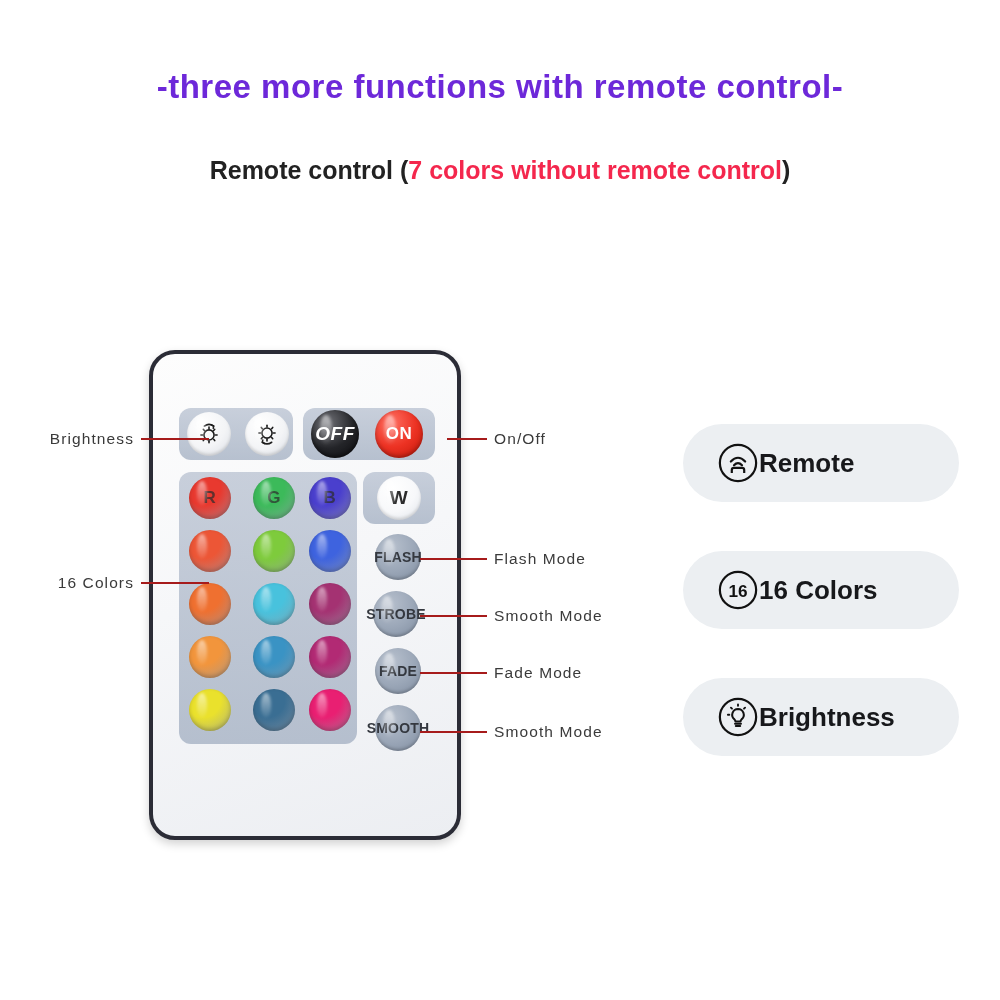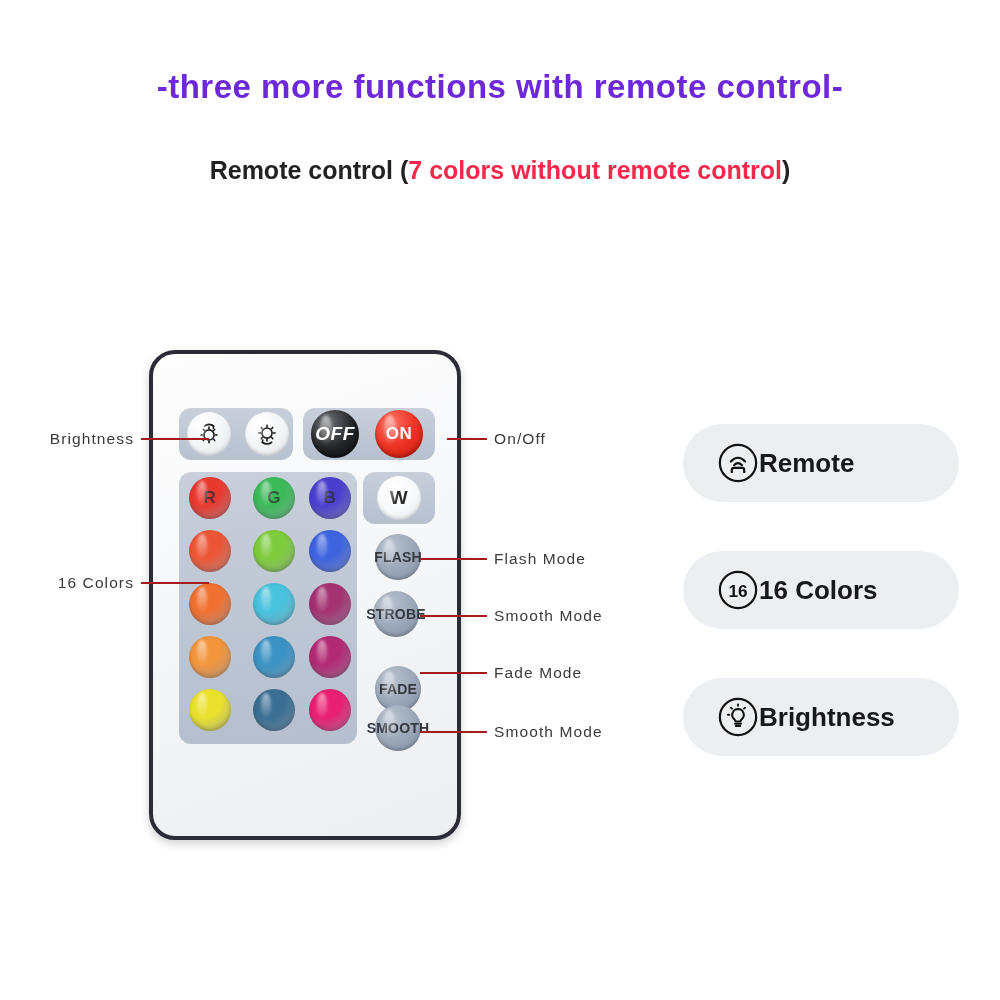--- a/index.html
+++ b/index.html
@@ -260,21 +260,21 @@
     <div class="pad pad-color" style="left: 156px; top: 282px; background: radial-gradient(circle at 34% 26%, rgb(178, 42, 116) 0%, rgb(178, 42, 116) 42%, rgba(0, 0, 0, 0.22) 130%);"></div>
 
     <div class="pad pad-color" style="left: 36px; top: 335px; background: radial-gradient(circle at 34% 26%, rgb(234, 225, 44) 0%, rgb(234, 225, 44) 42%, rgba(0, 0, 0, 0.22) 130%);"></div>
     <div class="pad pad-color" style="left: 100px; top: 335px; background: radial-gradient(circle at 34% 26%, rgb(58, 110, 147) 0%, rgb(58, 110, 147) 42%, rgba(0, 0, 0, 0.22) 130%);"></div>
     <div class="pad pad-color" style="left: 156px; top: 335px; background: radial-gradient(circle at 34% 26%, rgb(233, 31, 114) 0%, rgb(233, 31, 114) 42%, rgba(0, 0, 0, 0.22) 130%);"></div>
 
     <div class="pad pad-w" style="left:224px; top:122px;">W</div>
 
     <div class="pad pad-mode" style="left:222px; top:180px;">FLASH</div>
     <div class="pad pad-mode" style="left:220px; top:237px;">STROBE</div>
-    <div class="pad pad-mode" style="left:222px; top:312px;">FADE</div>
+    <div class="pad pad-mode" style="left:222px; top:294px;">FADE</div>
     <div class="pad pad-mode" style="left:222px; top:351px;">SMOOTH</div>
   </div>
 
   <div class="callout-label left" style="left:14px;  top:430px; width:120px;">Brightness</div>
   <div class="leader" style="left: 141px; top: 438px; width: 68px; background: rgb(166, 27, 27);"></div>
 
   <div class="callout-label left" style="left:14px;  top:574px; width:120px;">16 Colors</div>
   <div class="leader" style="left: 141px; top: 582px; width: 68px; background: rgb(166, 27, 27);"></div>
 
   <div class="leader" style="left: 447px; top: 438px; width: 40px; background: rgb(166, 27, 27);"></div>

